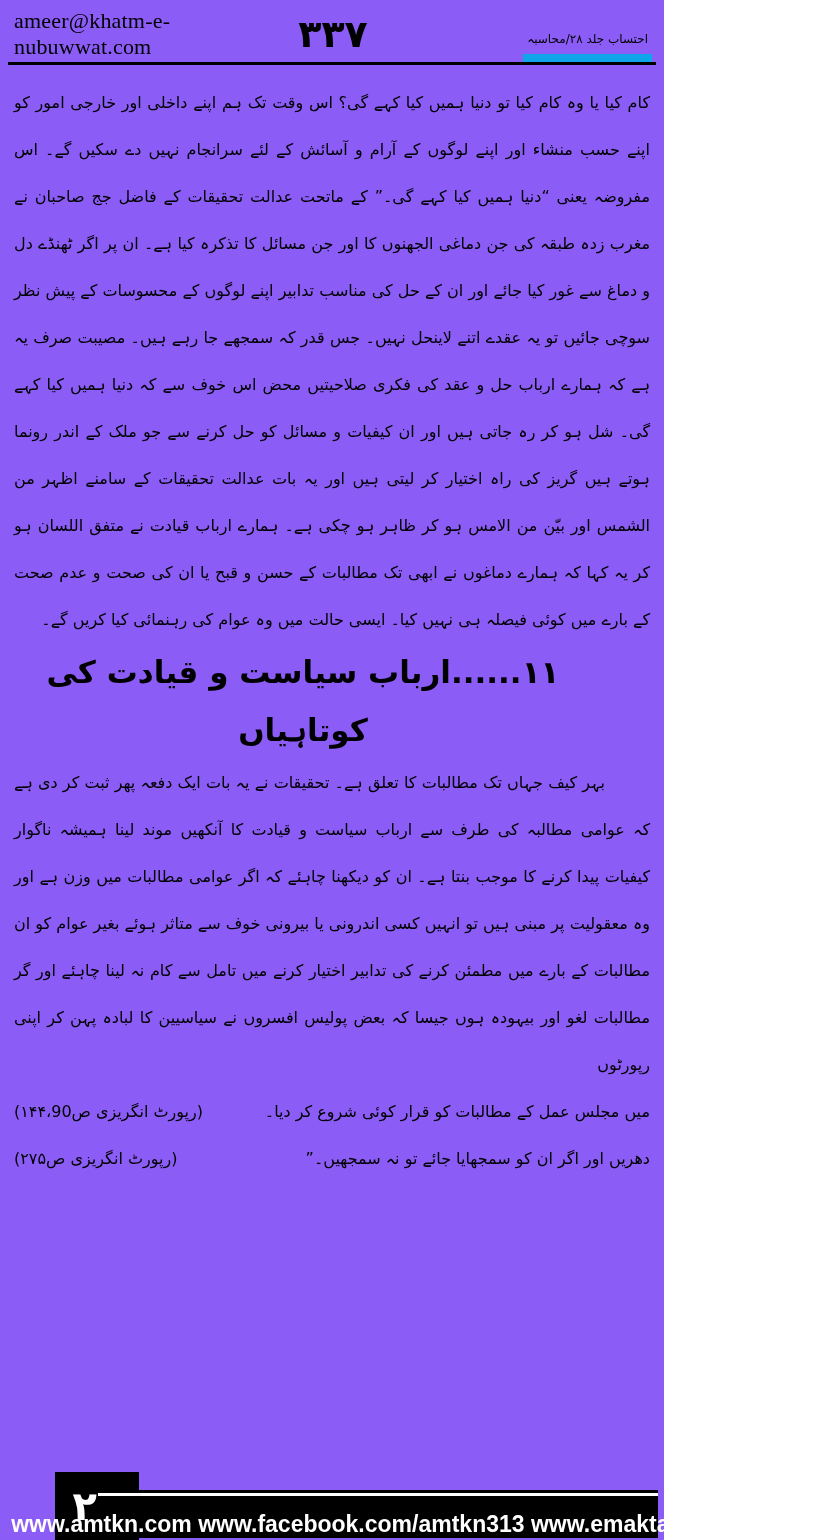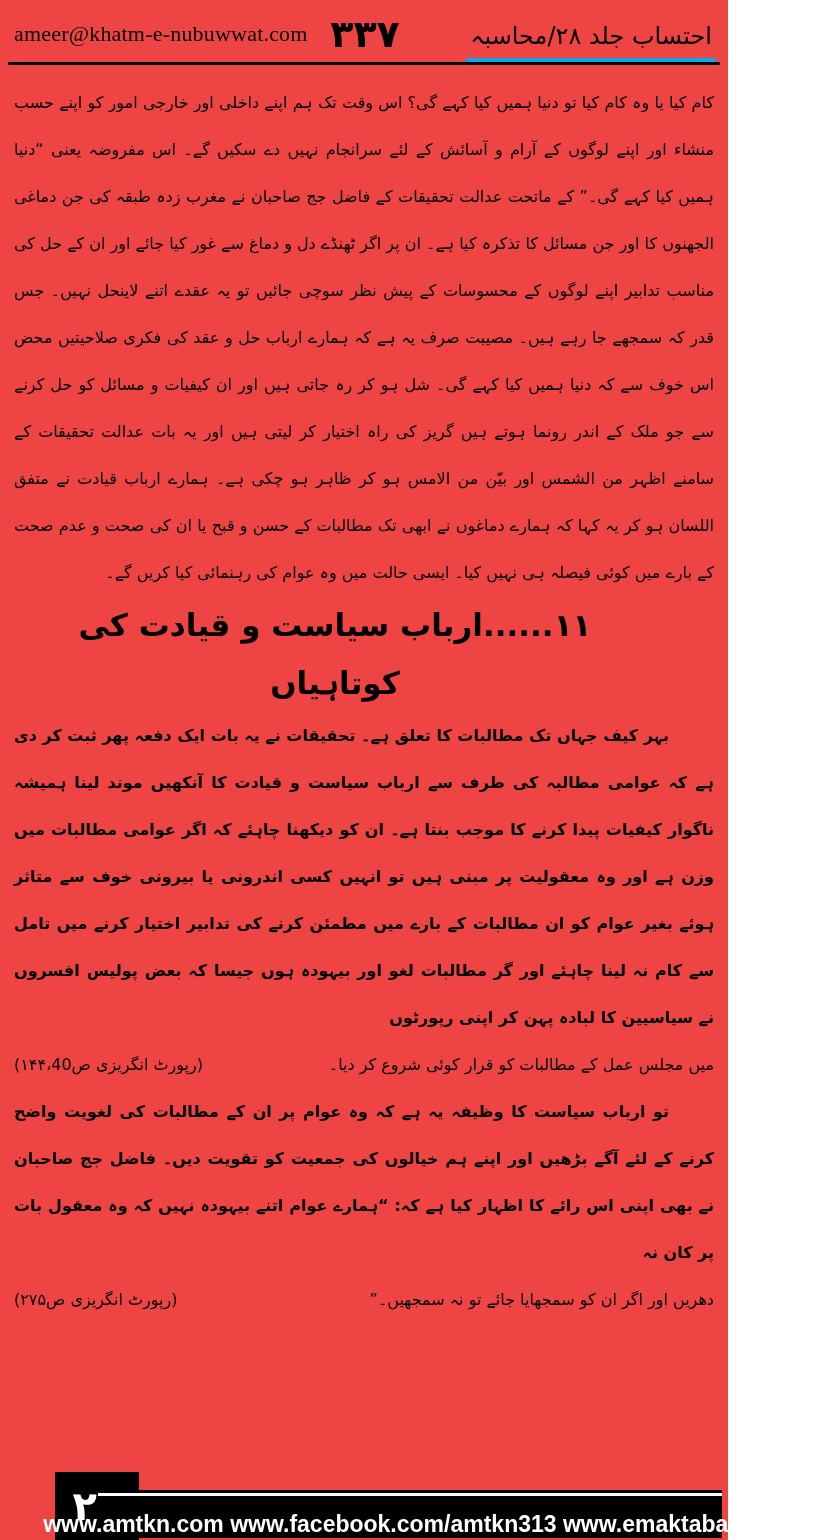--- a/index.html
+++ b/index.html
@@ -1,32 +1,32 @@
 <!DOCTYPE html>
 <html><head>
 <meta charset="utf-8">
 <style>
   html,body{margin:0;padding:0;}
   body{width:840px;height:1540px;background:#fff;}
-  .page{position:relative;width:728px;height:1540px;background:#ef4444;overflow:hidden;color:#000;}
+  .page{position:relative;width:664px;height:1540px;background:#8b5cf6;overflow:hidden;color:#000;}
 
   
   .header{display:grid;grid-template-columns:1fr auto 1fr;align-items:end;padding:6px 12px 0 14px;height:56px;}
   .h-left{justify-self:start;align-self:center;}
   .email{font-family:"Liberation Serif",serif;font-size:22px;letter-spacing:.2px;}
   .h-center{justify-self:center;align-self:center;}
   .page-num{font-family:"DejaVu Sans",sans-serif;font-size:38px;font-weight:bold;line-height:1;margin-top:8px;}
   .h-right{justify-self:end;}
-  .book-title{font-family:"DejaVu Sans",sans-serif;font-size:24px;display:inline-block;border-bottom:4px solid #0ea5e9;padding:0 4px 8px;direction:rtl;}
+  .book-title{font-family:"DejaVu Sans",sans-serif;font-size:12px;display:inline-block;border-bottom:8px solid #0ea5e9;padding:0 4px 8px;direction:rtl;}
   .header-rule{height:0;border-bottom:3px solid #000;margin:0 8px;}
 
   
   .body{padding:14px 14px 0;direction:rtl;font-family:"DejaVu Sans",sans-serif;}
   .para{font-size:16px;line-height:47px;text-align:justify;margin:0;}
-  .indent{text-indent:45px;font-weight:bold;}
+  .indent{text-indent:45px;}
   .heading{font-size:31px;font-weight:bold;line-height:58px;margin:0;padding:0 58px 0 0;text-align:center;font-family:"DejaVu Sans",sans-serif;}
   .cite-row{display:flex;justify-content:space-between;align-items:baseline;}
   .citation{white-space:nowrap;}
 
   
   .footer{position:absolute;left:0;bottom:0;width:100%;height:72px;}
   .page-tab{position:absolute;left:8px;bottom:0;width:84px;height:68px;background:#000;color:#fff;display:flex;align-items:center;justify-content:center;font-family:"DejaVu Sans",sans-serif;font-size:40px;font-weight:bold;margin-left:47px;}
   .footer-bar{position:absolute;left:98px;right:6px;bottom:2px;height:42px;background:#000;box-shadow:0 -3px 0 #fff,0 -6px 0 #000;display:flex;align-items:flex-end;justify-content:center;}
   .footer-links{color:#fff;font-family:"Liberation Sans",sans-serif;font-size:23px;font-weight:bold;white-space:nowrap;direction:ltr;}
 </style>
@@ -49,24 +49,23 @@
   <div class="header-rule"></div>
 
   <main class="body" dir="rtl">
     <p class="para">کام کیا یا وہ کام کیا تو دنیا ہمیں کیا کہے گی؟ اس وقت تک ہم اپنے داخلی اور خارجی امور کو اپنے حسب منشاء اور اپنے لوگوں کے آرام و آسائش کے لئے سرانجام نہیں دے سکیں گے۔ اس مفروضہ یعنی “دنیا ہمیں کیا کہے گی۔” کے ماتحت عدالت تحقیقات کے فاضل جج صاحبان نے مغرب زدہ طبقہ کی جن دماغی الجھنوں کا اور جن مسائل کا تذکرہ کیا ہے۔ ان پر اگر ٹھنڈے دل و دماغ سے غور کیا جائے اور ان کے حل کی مناسب تدابیر اپنے لوگوں کے محسوسات کے پیش نظر سوچی جائیں تو یہ عقدے اتنے لاینحل نہیں۔ جس قدر کہ سمجھے جا رہے ہیں۔ مصیبت صرف یہ ہے کہ ہمارے ارباب حل و عقد کی فکری صلاحیتیں محض اس خوف سے کہ دنیا ہمیں کیا کہے گی۔ شل ہو کر رہ جاتی ہیں اور ان کیفیات و مسائل کو حل کرنے سے جو ملک کے اندر رونما ہوتے ہیں گریز کی راہ اختیار کر لیتی ہیں اور یہ بات عدالت تحقیقات کے سامنے اظہر من الشمس اور بیّن من الامس ہو کر ظاہر ہو چکی ہے۔ ہمارے ارباب قیادت نے متفق اللسان ہو کر یہ کہا کہ ہمارے دماغوں نے ابھی تک مطالبات کے حسن و قبح یا ان کی صحت و عدم صحت کے بارے میں کوئی فیصلہ ہی نہیں کیا۔ ایسی حالت میں وہ عوام کی رہنمائی کیا کریں گے۔</p>
 
     <h2 class="heading">۱۱......ارباب سیاست و قیادت کی کوتاہیاں</h2>
 
     <p class="para indent">بہر کیف جہاں تک مطالبات کا تعلق ہے۔ تحقیقات نے یہ بات ایک دفعہ پھر ثبت کر دی ہے کہ عوامی مطالبہ کی طرف سے ارباب سیاست و قیادت کا آنکھیں موند لینا ہمیشہ ناگوار کیفیات پیدا کرنے کا موجب بنتا ہے۔ ان کو دیکھنا چاہئے کہ اگر عوامی مطالبات میں وزن ہے اور وہ معقولیت پر مبنی ہیں تو انہیں کسی اندرونی یا بیرونی خوف سے متاثر ہوئے بغیر عوام کو ان مطالبات کے بارے میں مطمئن کرنے کی تدابیر اختیار کرنے میں تامل سے کام نہ لینا چاہئے اور گر مطالبات لغو اور بیہودہ ہوں جیسا کہ بعض پولیس افسروں نے سیاسیین کا لبادہ پہن کر اپنی رپورٹوں</p>
     <div class="cite-row">
       <span class="para">میں مجلس عمل کے مطالبات کو قرار کوئی شروع کر دیا۔</span>
-      <span class="para citation">(رپورٹ انگریزی ص۱۴۴،40)</span>
+      <span class="para citation">(رپورٹ انگریزی ص۱۴۴،90)</span>
     </div>
 
-    <p class="para indent">تو ارباب سیاست کا وظیفہ یہ ہے کہ وہ عوام پر ان کے مطالبات کی لغویت واضح کرنے کے لئے آگے بڑھیں اور اپنے ہم خیالوں کی جمعیت کو تقویت دیں۔ فاضل جج صاحبان نے بھی اپنی اس رائے کا اظہار کیا ہے کہ: “ہمارے عوام اتنے بیہودہ نہیں کہ وہ معقول بات پر کان نہ</p>
     <div class="cite-row">
       <span class="para">دھریں اور اگر ان کو سمجھایا جائے تو نہ سمجھیں۔”</span>
       <span class="para citation">(رپورٹ انگریزی ص۲۷۵)</span>
     </div>
 
   </main>
 
   <footer class="footer">
     <div class="page-tab">۲۹</div>
     <div class="footer-bar">

